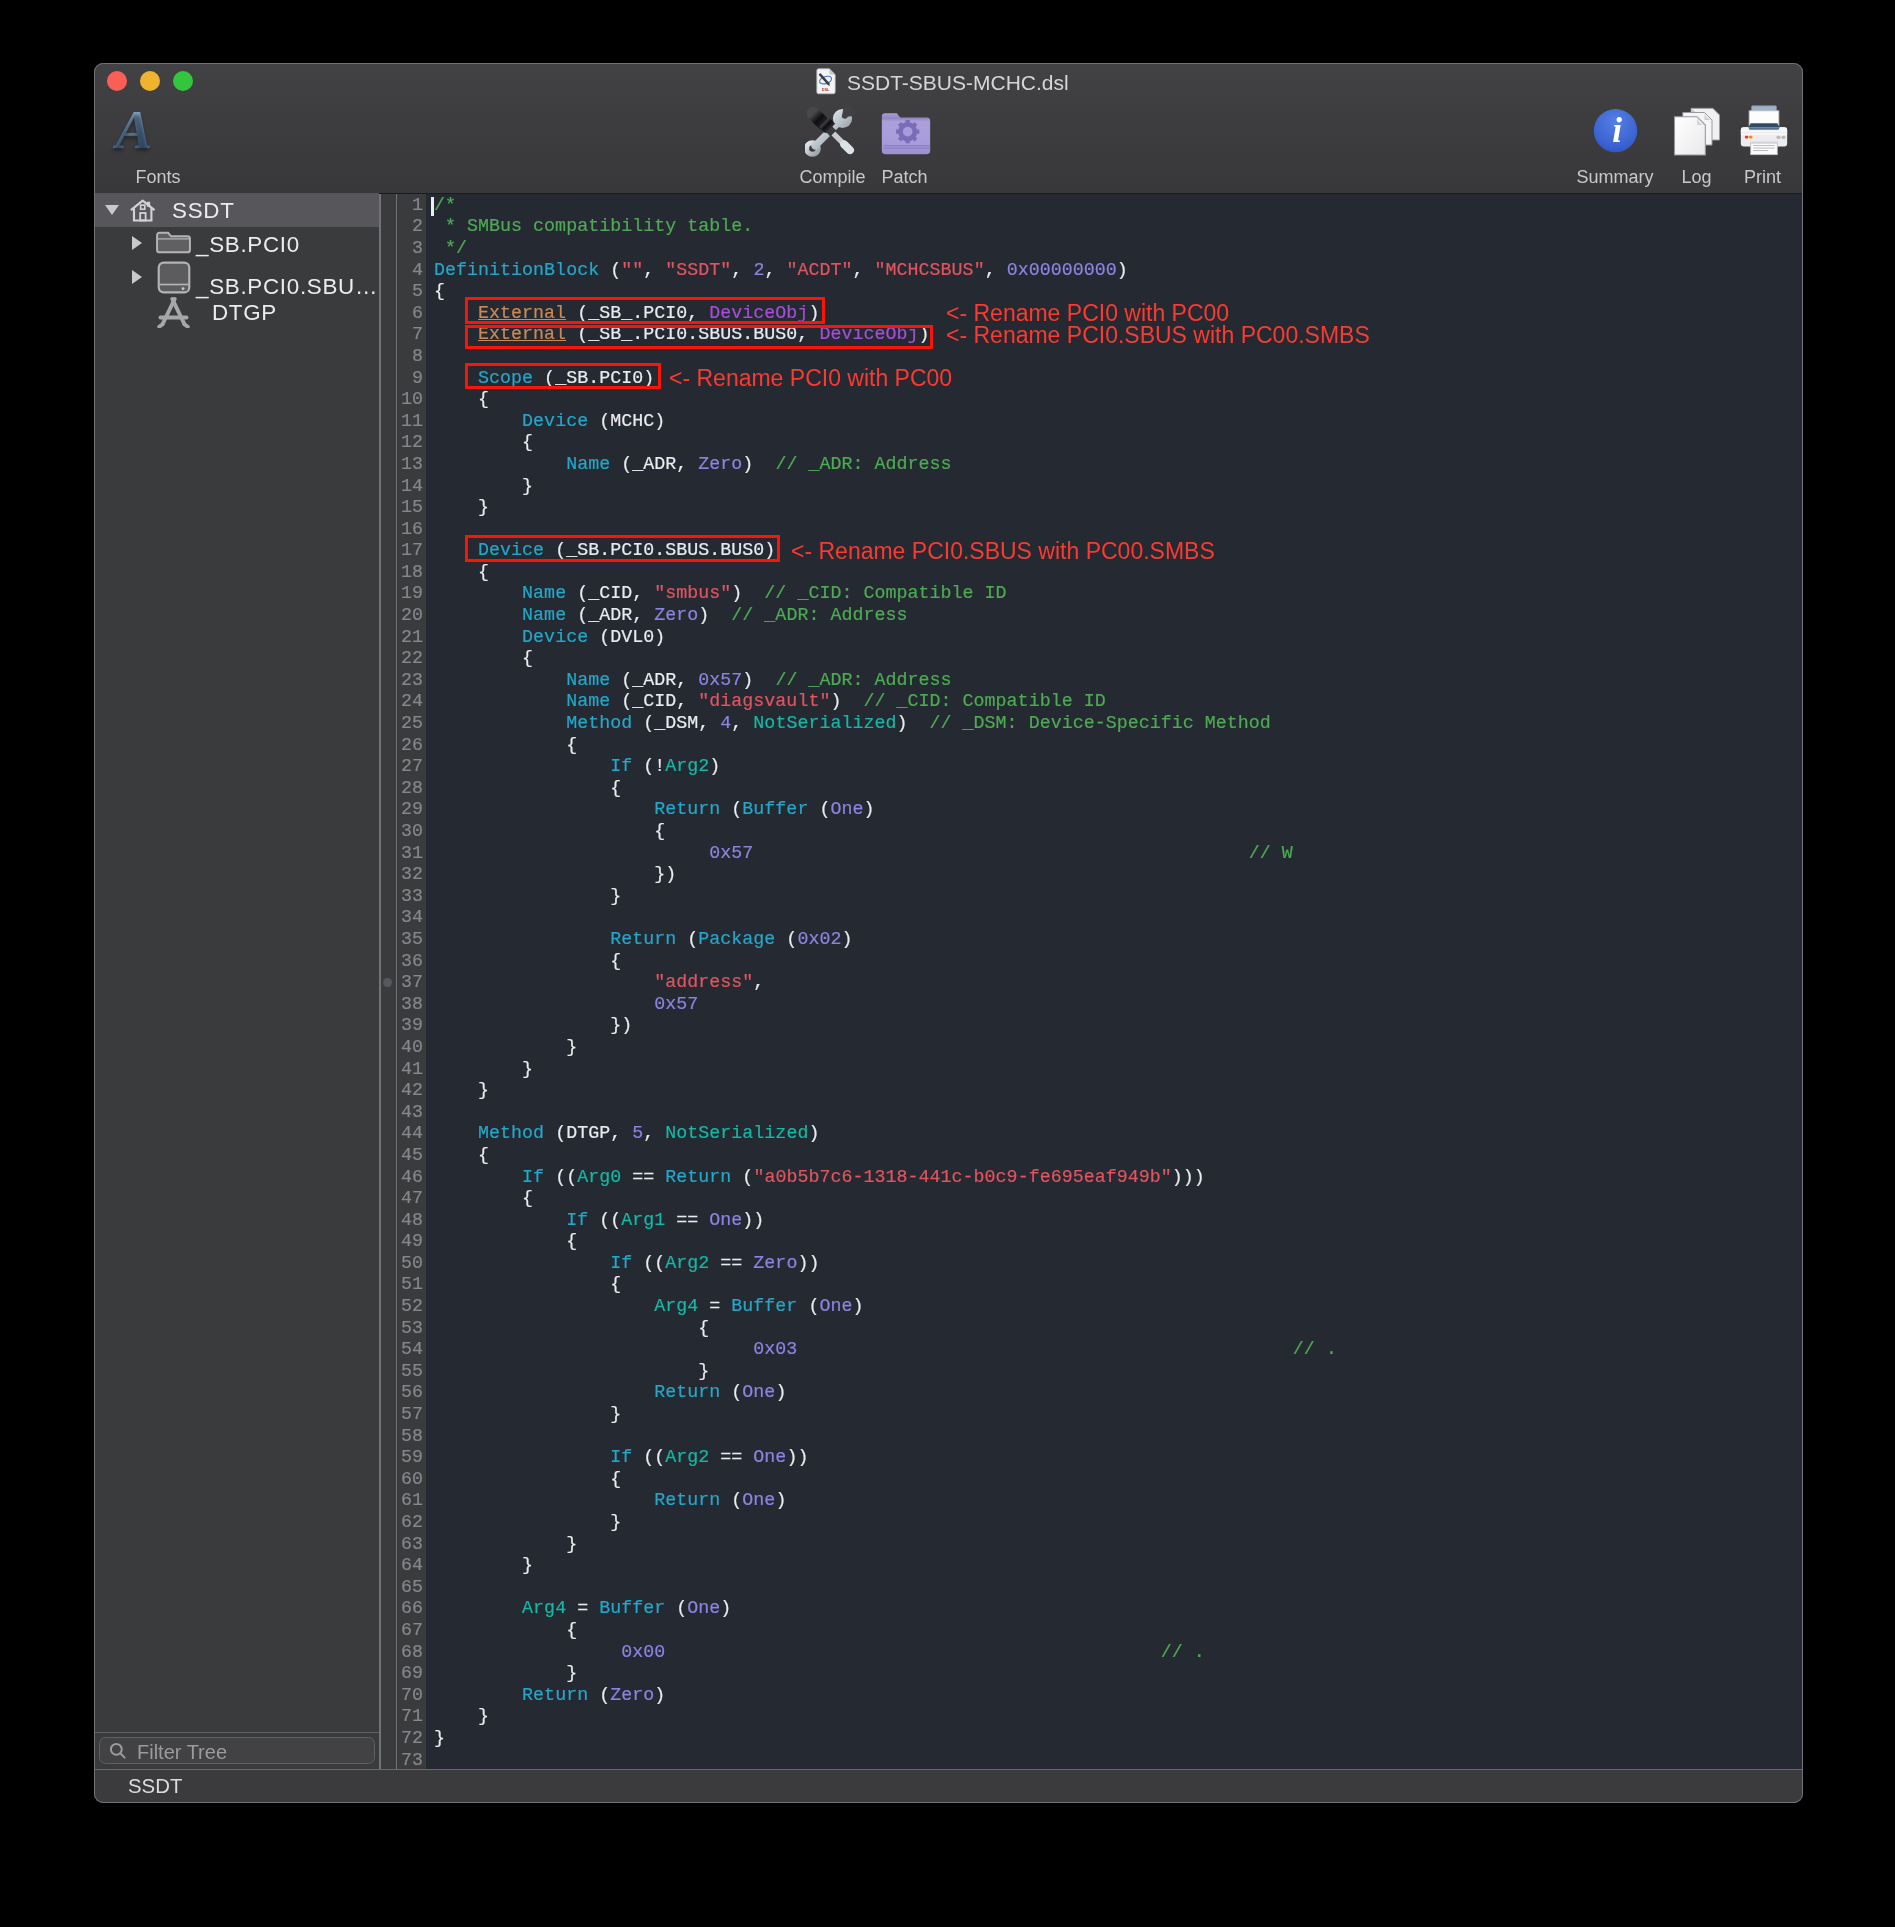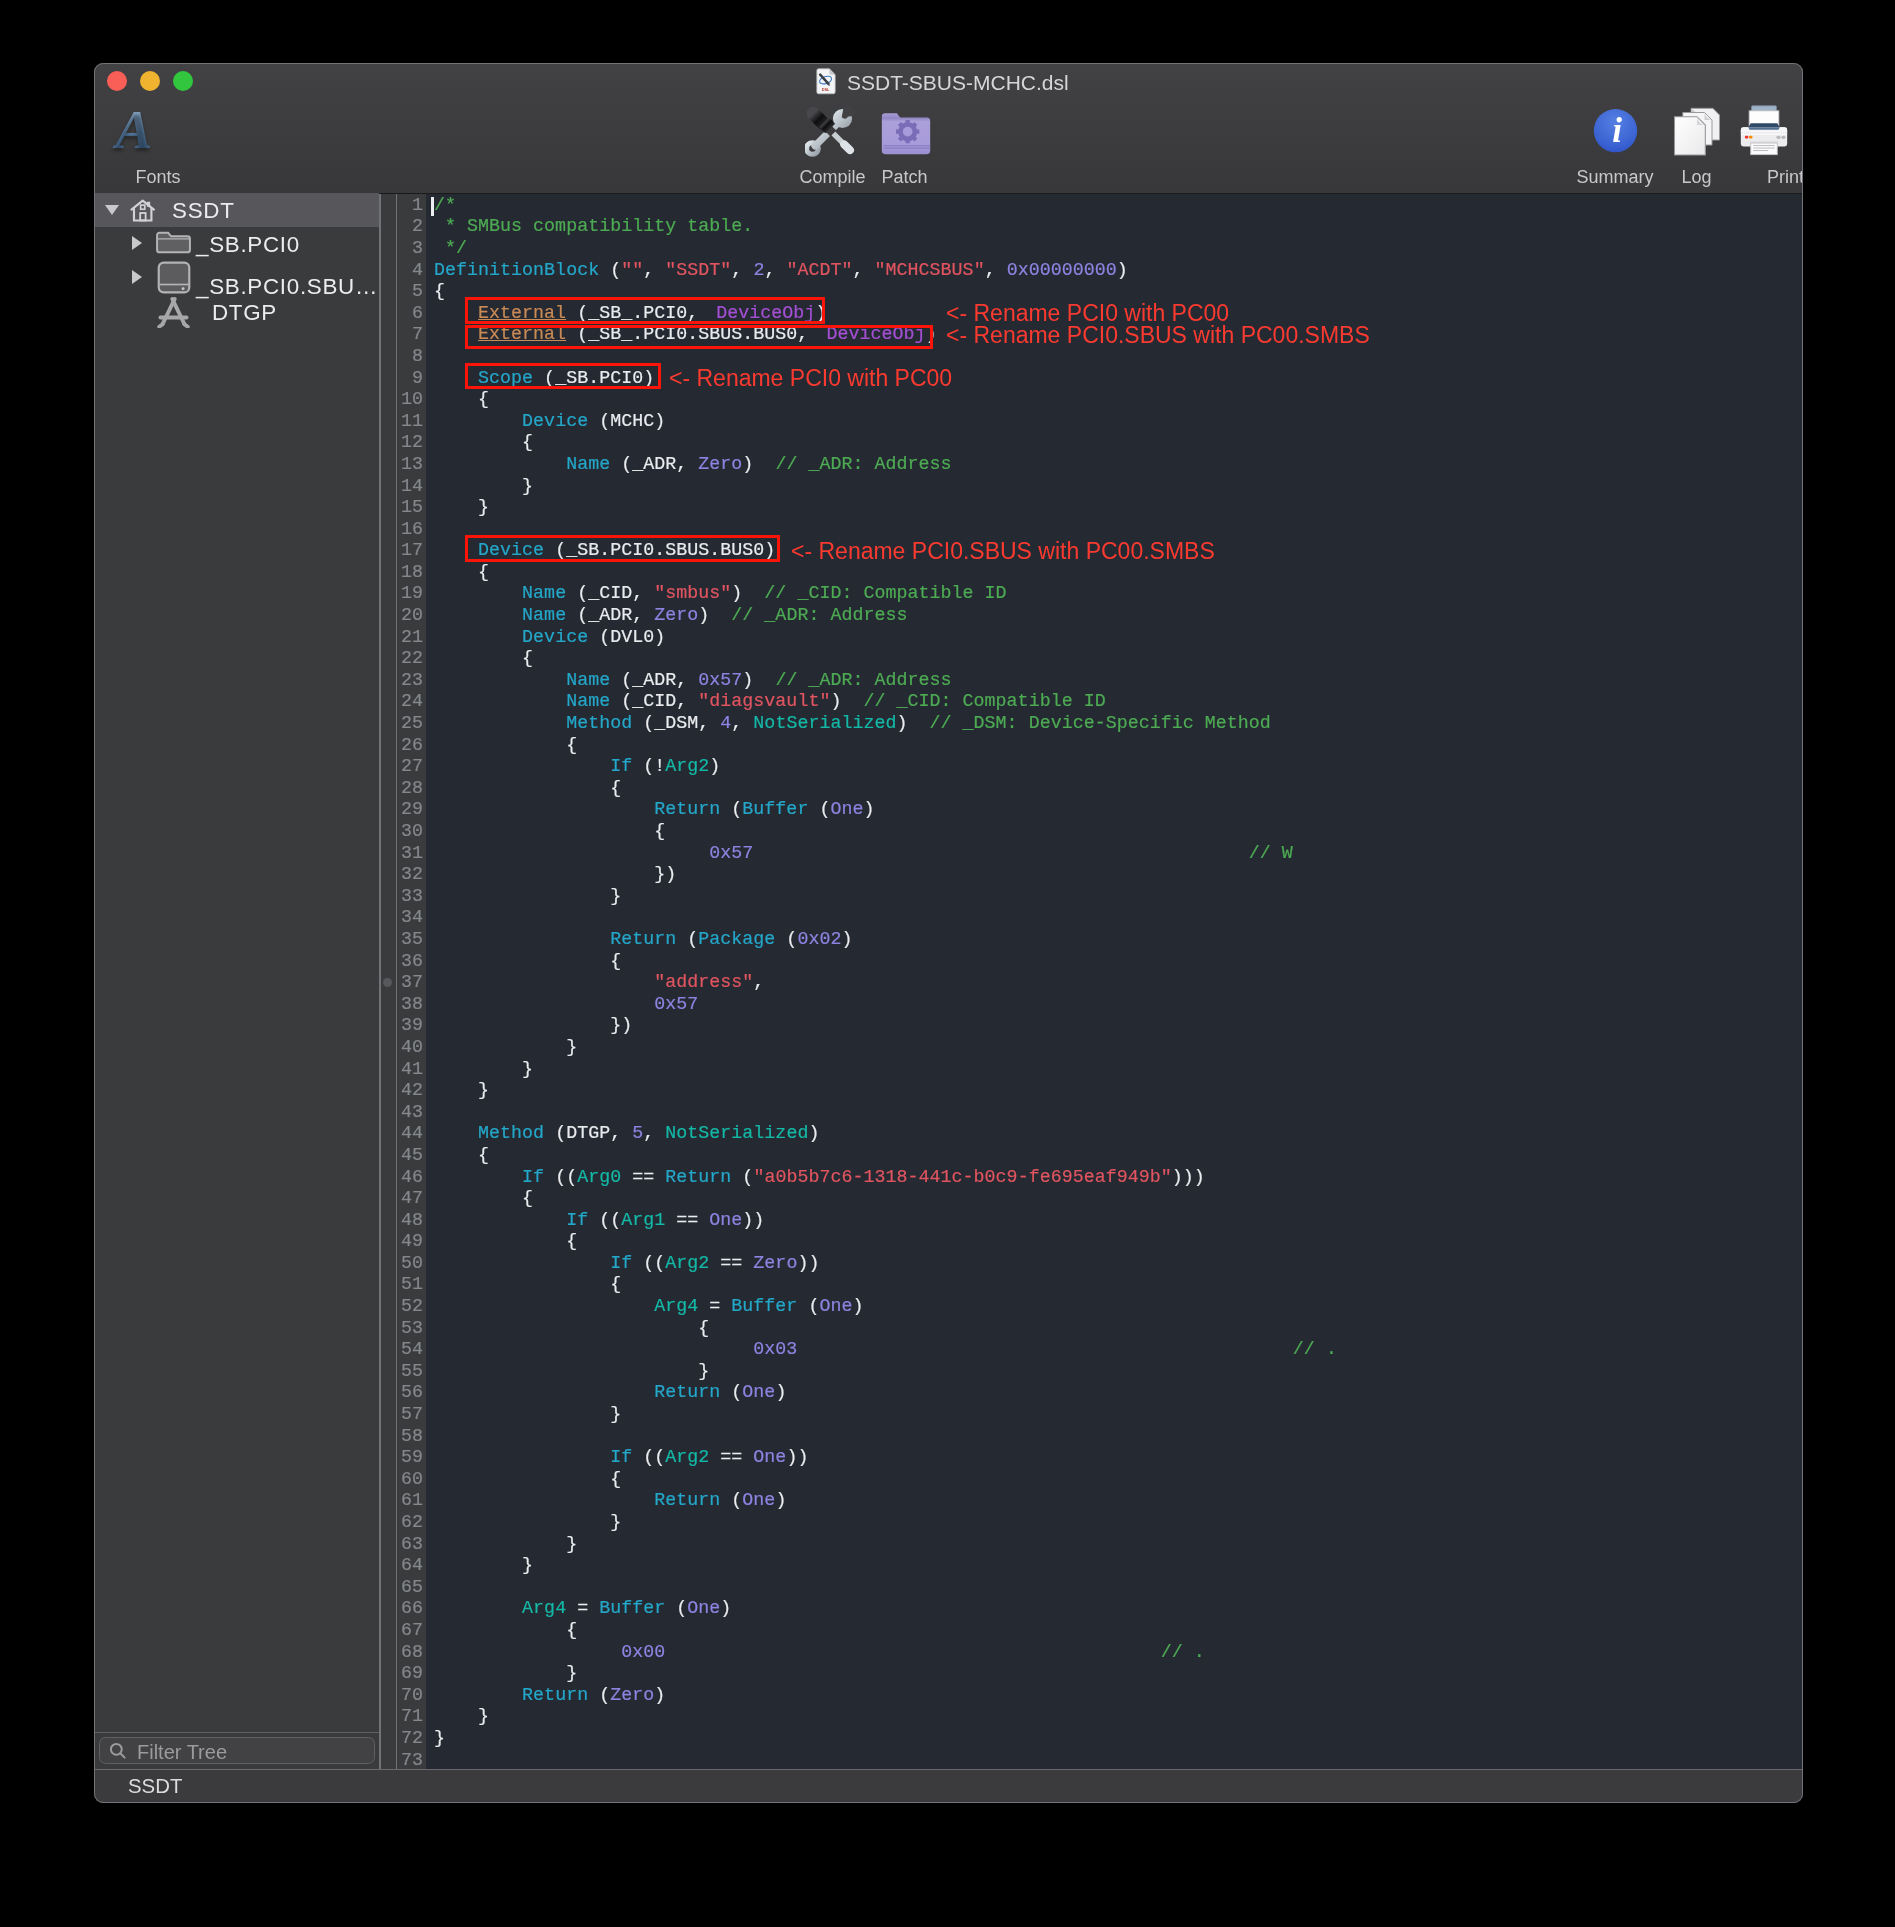--- a/index.html
+++ b/index.html
@@ -38,21 +38,21 @@
       letter-spacing:0.04px;-webkit-text-stroke:0.2px;}
   #nums{position:absolute;left:287px;top:0.8px;width:42px;text-align:right;color:#84878c;}
   #code{position:absolute;left:340px;top:0.8px;color:#e9ebee;}
   #code i{font-style:normal;}
   .k{color:#24a7c9;}
   .c{color:#4dab53;}
   .s{color:#e05560;}
   .n{color:#8d83e0;}
   .o{color:#c98a56;text-decoration:underline;}
   .p{color:#14b8a6;}
-  .v{color:#a44fd4;margin-left:7px;}
+  .v{color:#a44fd4;}
   #caret{position:absolute;left:337px;top:2.5px;width:2.5px;height:19px;background:#eceff1;}
   .rbox{position:absolute;border:3.7px solid #fb1408;}
   .rtext{position:absolute;height:25px;font-size:23px;line-height:25px;color:#fb3a30;white-space:nowrap;}
   
   .trow{position:absolute;height:34px;line-height:34px;font-size:22.4px;letter-spacing:0.7px;color:#ececee;white-space:nowrap;}
   .tri-d{position:absolute;width:0;height:0;border-left:7.5px solid transparent;
          border-right:7.5px solid transparent;border-top:10.8px solid #c9c9cb;}
   .tri-r{position:absolute;width:0;height:0;border-top:7.5px solid transparent;
          border-bottom:7.5px solid transparent;border-left:10.8px solid #c9c9cb;}
   
@@ -189,21 +189,21 @@
       <rect x="44" y="38" width="5" height="4" rx="2" fill="#b9b9bb"></rect>
       <rect x="50" y="38" width="5" height="4" rx="2" fill="#b9b9bb"></rect>
       <path d="M12 51 h34 v-6 h-34 Z" fill="#d7d7d9"></path>
       <rect x="13" y="47" width="32" height="14" fill="#fbfbfd" stroke="#c5c5c7" stroke-width="1"></rect>
       <g stroke="#bbb" stroke-width="1.2">
         <path d="M16 50 h26"></path>
           <path d="M16 53 h26"></path>
           <path d="M16 56 h18"></path>
       </g>
     </svg>
-    <div class="tlabel" style="left:1627px;width:83px;text-align:right;">Print</div>
+    <div class="tlabel" style="left:1627px;width:83px;">Print</div>
   </div>
   <div id="tbline"></div>
   <div id="content">
     <div id="sidebar">
       <div id="selrow"></div>
       <div class="tri-d" style="left:10.8px;top:10.8px;"></div>
       <svg width="27.4" height="25" viewBox="0 0 33 30" style="left:35px;top:4.2px;">
         <path d="M3 14 L16.5 3 L30 14" fill="none" stroke="#d2d2d4" stroke-width="2.6" stroke-linecap="round" stroke-linejoin="round"></path>
         <path d="M6 13 V27 H27 V13" fill="none" stroke="#d2d2d4" stroke-width="2.6" stroke-linecap="round"></path>
         <rect x="13.5" y="18" width="6.5" height="9" fill="none" stroke="#d2d2d4" stroke-width="2.2"></rect>

